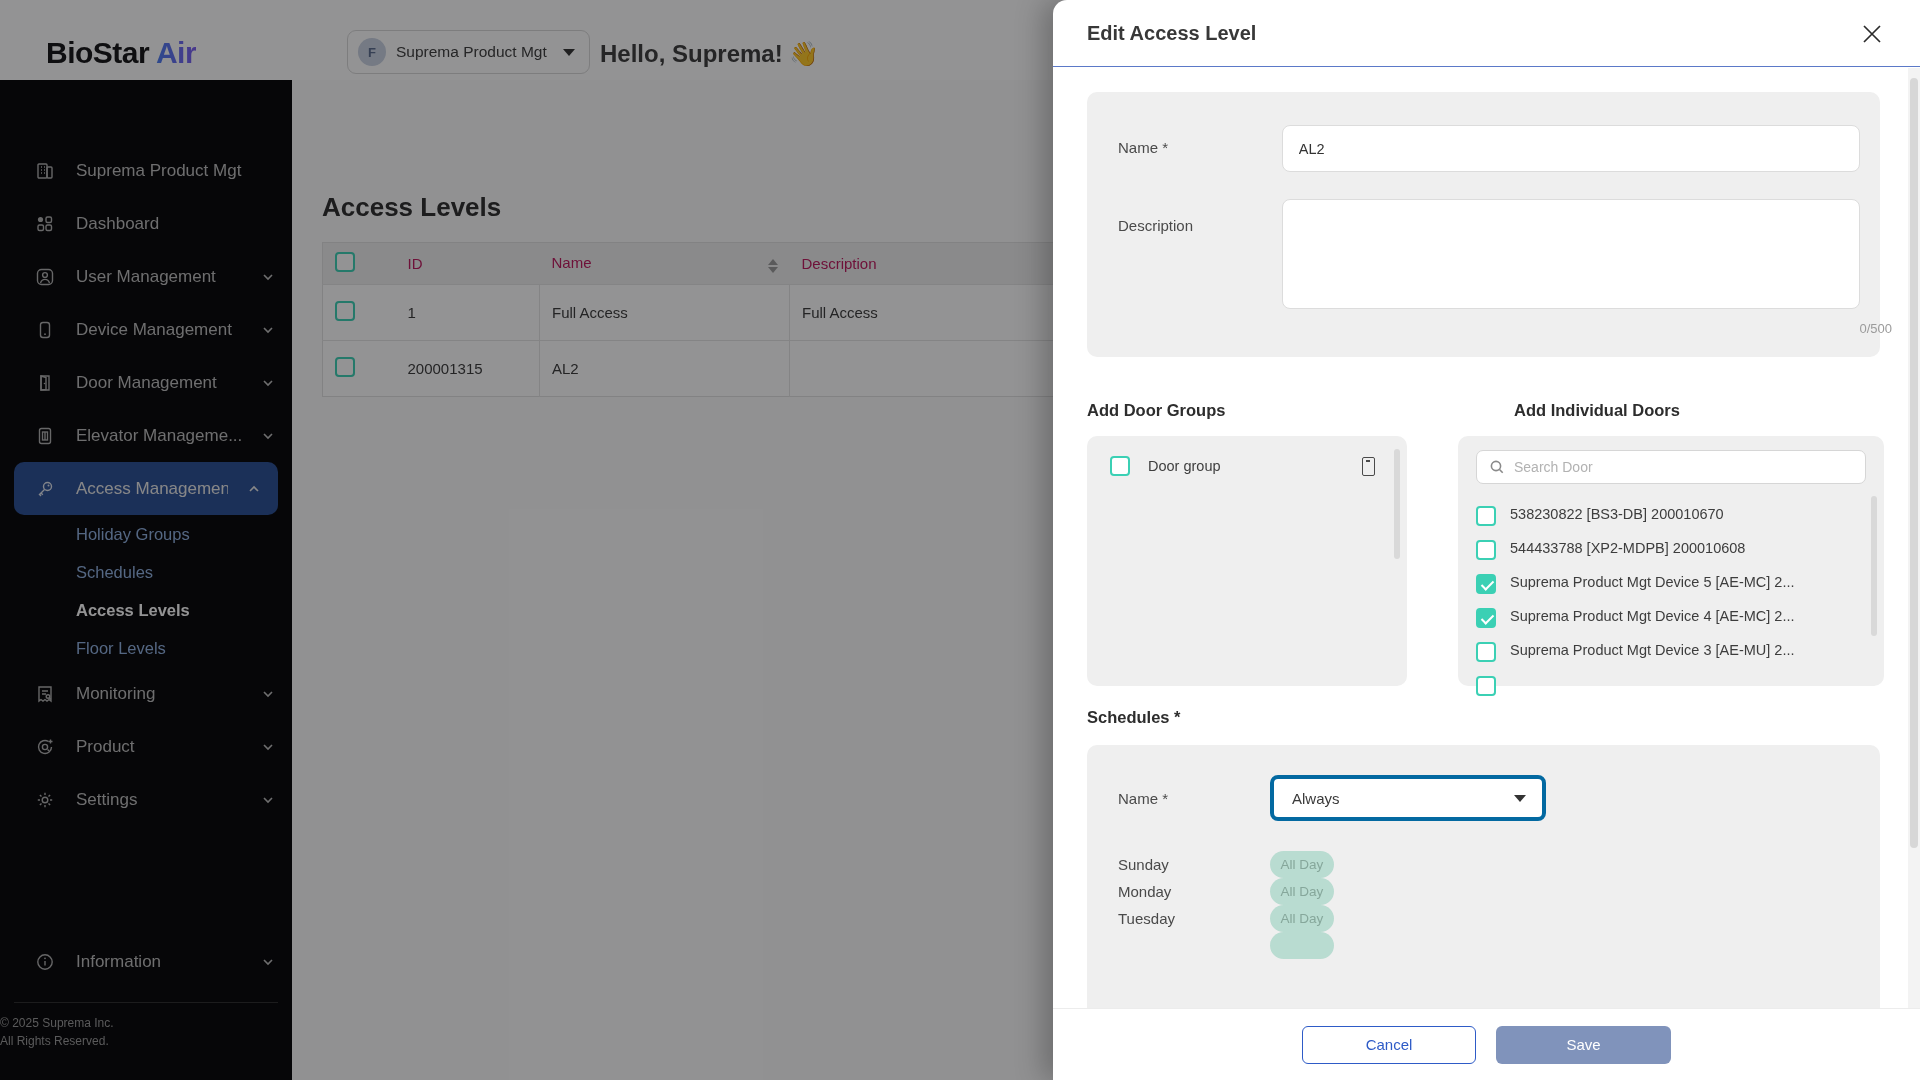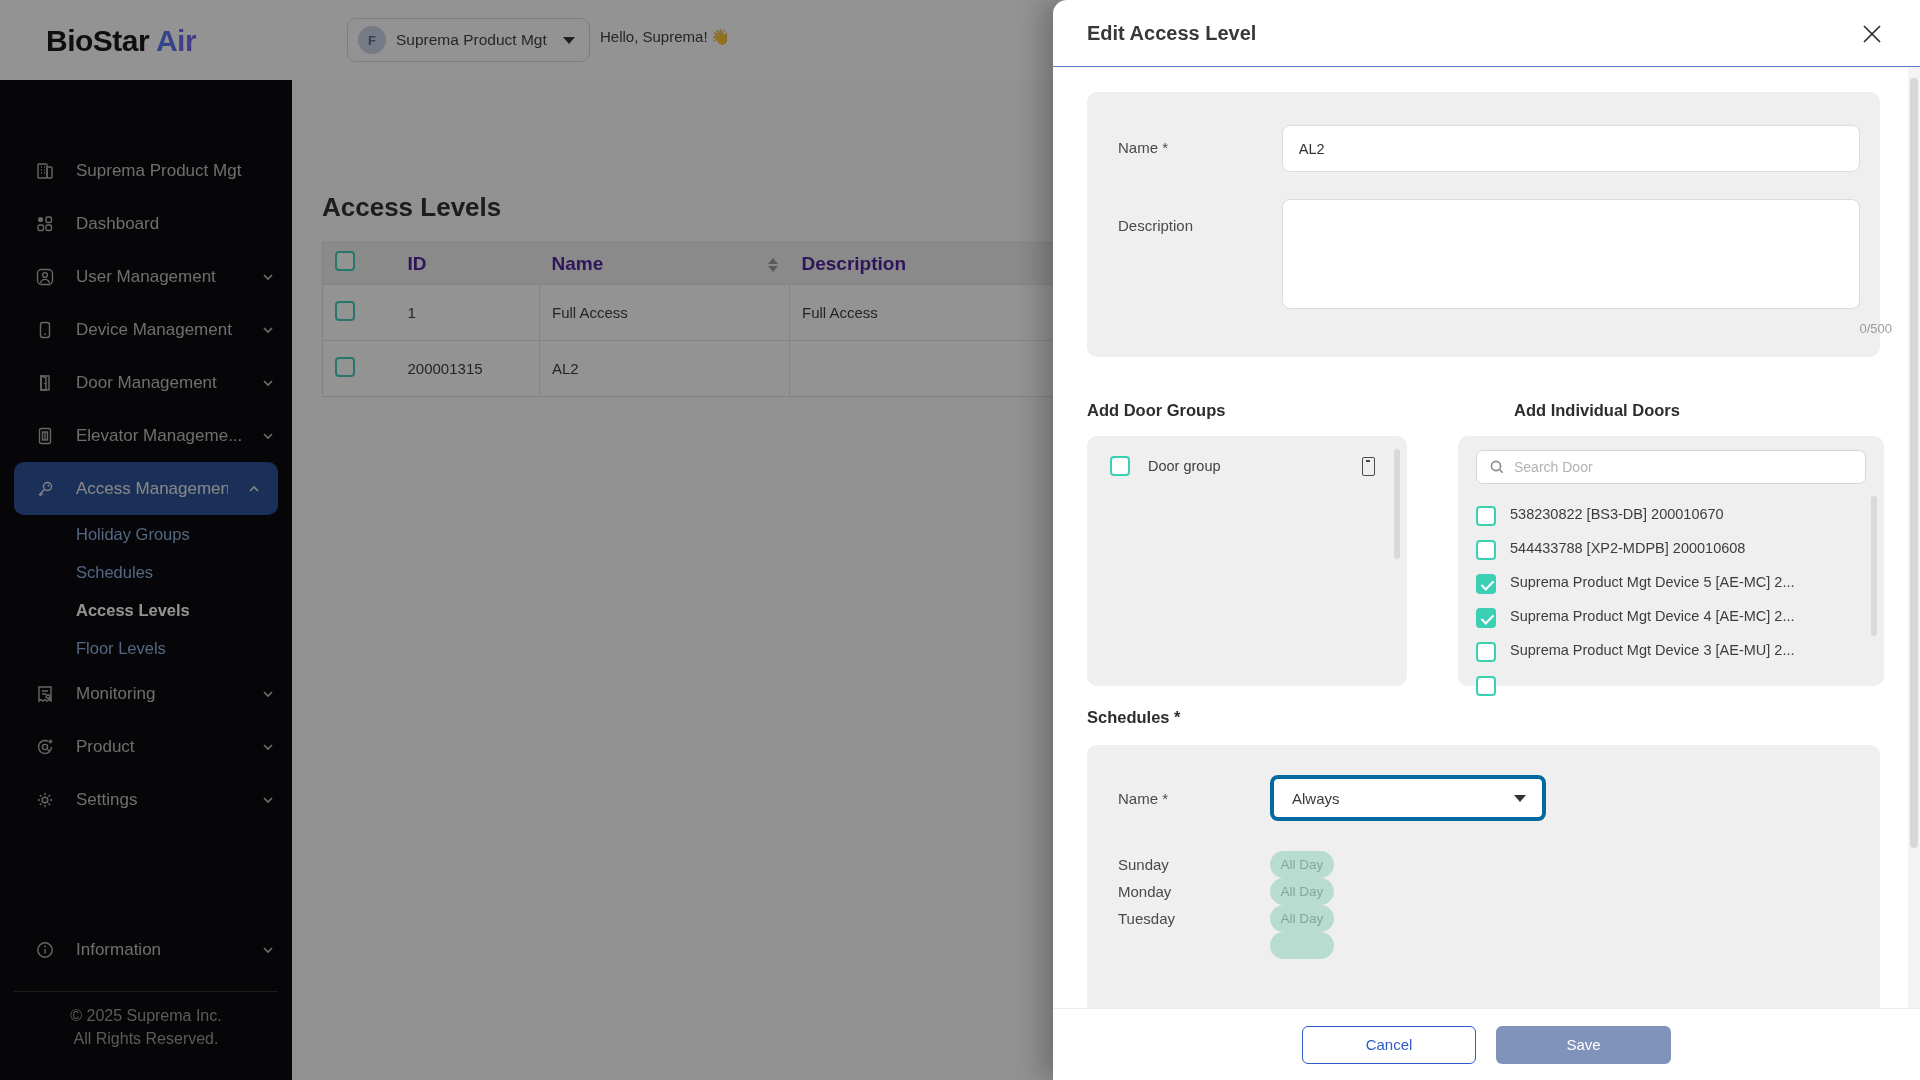--- a/index.html
+++ b/index.html
@@ -2,52 +2,52 @@
 <html><head>
 <meta charset="utf-8">
 <style>
   * { margin:0; padding:0; box-sizing:border-box; }
   html,body { width:1920px; height:1080px; overflow:hidden; }
   body { font-family:"Liberation Sans", sans-serif; background:#fff; position:relative; }
 
   
   .app { position:absolute; inset:0; background:#fff; }
 
-  .topbar { position:absolute; left:0; top:0; width:1920px; height:80px; background:#fff; }
+  .topbar { position:absolute; left:0; top:12px; width:1920px; height:80px; background:#fff; }
   .logo { position:absolute; left:46px; top:24px; font-size:30px; font-weight:700; letter-spacing:-0.5px; color:#151517; }
   .logo .accent { background:linear-gradient(90deg,#4a7df0,#7c5cf0); -webkit-background-clip:text; background-clip:text; color:transparent; }
   .org-selector { position:absolute; left:347px; top:18px; height:44px; min-width:220px; border:1px solid #d8d8d8; border-radius:9px; display:flex; align-items:center; gap:10px; padding:0 14px 0 10px; background:#fff; }
   .org-avatar { width:28px; height:28px; border-radius:50%; background:#c9d2e2; color:#5a6b8e; font-size:13px; font-weight:700; display:flex; align-items:center; justify-content:center; }
   .org-label { font-size:15.5px; color:#3c3c3c; }
   .caret-down { width:0; height:0; border-left:6px solid transparent; border-right:6px solid transparent; border-top:7px solid #333; margin-left:6px; }
-  .greeting { position:absolute; left:600px; top:28px; font-size:15px; color:#3b3b3b; font-weight:400; }
+  .greeting { position:absolute; left:600px; top:28px; font-size:24px; color:#3b3b3b; font-weight:700; }
 
   .sidebar { position:absolute; left:0; top:80px; width:292px; height:1000px; background:#050506; color:#bdbdbd; }
   .nav { padding-top:64px; }
   .nav-item { height:53px; display:flex; align-items:center; gap:20px; padding:0 18px 0 34px; font-size:17px; color:#bdbdbd; cursor:pointer; }
   .nav-item .icon { width:22px; height:22px; flex:0 0 22px; display:flex; align-items:center; justify-content:center; color:#b0b0b0; }
   .nav-item .lbl { flex:1; white-space:nowrap; overflow:hidden; }
   .nav-item.active { background:#2a4f94; color:#e9e9e9; margin:0 14px; border-radius:10px; padding:0 18px 0 20px; }
   .nav-item.active .icon { color:#dfe4ee; }
   .chev { width:12px; height:12px; flex:0 0 12px; }
   .chev svg { display:block; }
   .submenu { }
   .sub-item { height:38px; display:flex; align-items:center; padding-left:76px; font-size:16.5px; color:#8fb0e0; cursor:pointer; }
   .sub-item.active { color:#ffffff; font-weight:600; }
   .side-bottom { position:absolute; left:0; bottom:16px; width:100%; }
   .side-divider { height:1px; background:#2c2c2c; margin:14px 14px 12px; }
-  .copyright { text-align:center; font-size:16px; color:#9a9a9a; line-height:1.45; padding-bottom:14px; }
+  .copyright { text-align:left; font-size:12px; color:#9a9a9a; line-height:1.45; padding-bottom:14px; }
 
   .main { position:absolute; left:292px; top:80px; width:1628px; height:1000px; background:#fcfcfc; }
   .page-title { position:absolute; left:30px; top:112px; font-size:26px; font-weight:600; color:#2d2d2d; }
   .toolbar { position:absolute; left:32px; top:182px; display:flex; gap:30px; }
   .tool-btn { width:26px; height:26px; display:flex; align-items:center; justify-content:center; cursor:pointer; }
   .tbl-wrap { position:absolute; left:30px; top:162px; width:1210px; }
   table.grid { border-collapse:collapse; width:1210px; background:#fff; border:1px solid #e0e0e0; }
-  table.grid th { background:#efefef; height:42px; text-align:left; font-size:19px; font-weight:700; color:#4c1d95; padding:0 12px; }
+  table.grid th { background:#efefef; height:42px; text-align:left; font-size:15px; font-weight:400; color:#be185d; padding:0 12px; }
   table.grid td { height:56px; font-size:15px; color:#3a3a3a; padding:0 12px; background:#fff; border-top:1px solid #e4e4e4; }
   table.grid td.bordered { border-left:1px solid #e4e4e4; }
   .col-cb { width:73px; } .col-id { width:144px; } .col-name { width:250px; }
   .sort-ic { float:right; color:#8a8a8a; display:inline-flex; flex-direction:column; gap:2px; margin-top:5px; }
   .tri-up { width:0;height:0;border-left:5px solid transparent;border-right:5px solid transparent;border-bottom:6px solid #9a9a9a; }
   .tri-dn { width:0;height:0;border-left:5px solid transparent;border-right:5px solid transparent;border-top:6px solid #9a9a9a; }
 
   
   .cb { position:relative; display:inline-block; width:20px; height:20px; border:2px solid #3bd0b4; border-radius:4px; background:#fff; cursor:pointer; flex:0 0 20px; }
   .cb.checked { background:#3bd0b4; border-color:#3bd0b4; }

